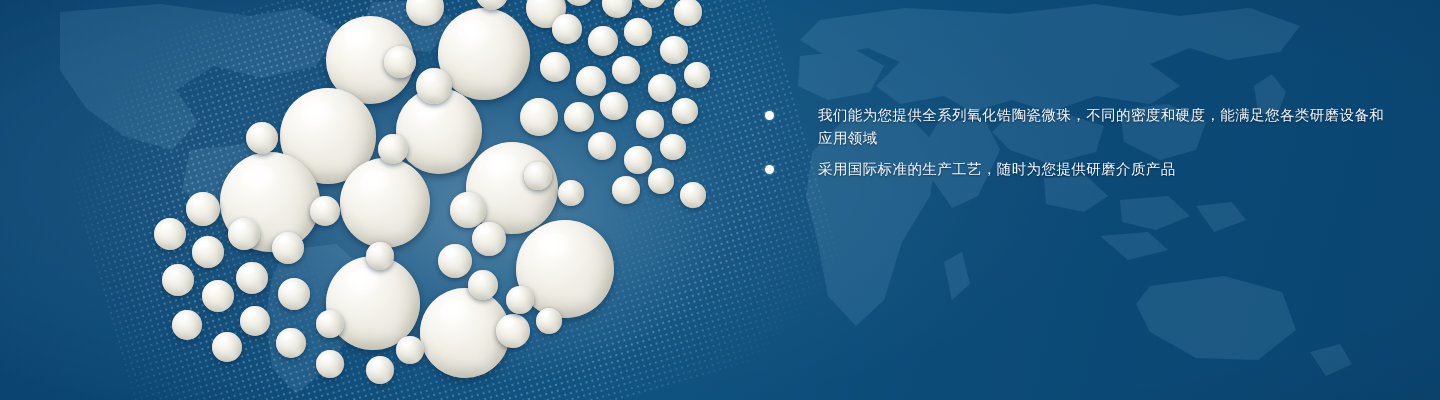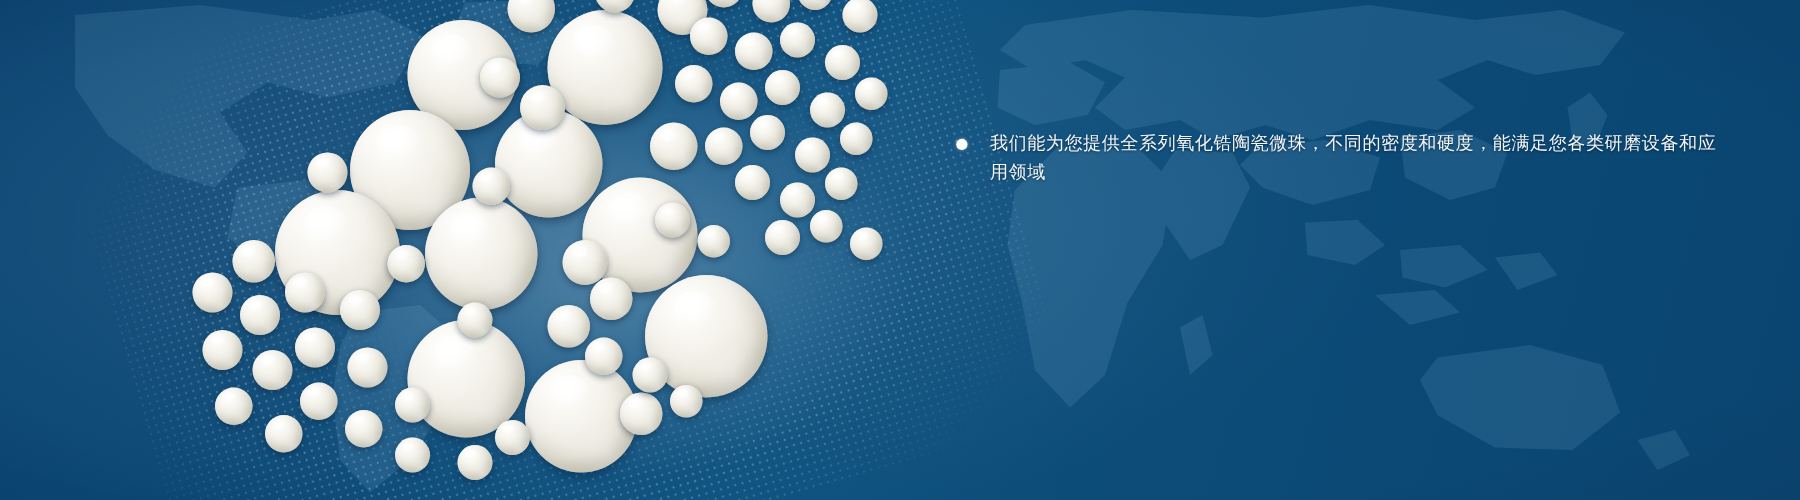--- a/index.html
+++ b/index.html
@@ -130,21 +130,21 @@
   }
   .bullet:last-child{margin-bottom:0;}
   .bullet-dot{
     position:absolute;
     left:0;top:7px;
     width:9px;height:9px;
     border-radius:50%;
     background:#ffffff;
     box-shadow:0 0 3px rgba(255,255,255,0.45);
   }
-  .bullet-text{display:block;}
+  .bullet-text{display:block;margin-left:26px;}
 </style>
 </head>
 <body>
 
 <div id="banner">
 
   <div class="bg-base"></div>
 
   <div class="bg-map">
     <svg viewBox="0 0 1440 400" preserveAspectRatio="xMidYMid slice" aria-hidden="true">
@@ -269,17 +269,21 @@
 
 
     <ul id="bullets">
 
       <li class="bullet">
         <span class="bullet-dot"></span>
         <span class="bullet-text">我们能为您提供全系列氧化锆陶瓷微珠，不同的密度和硬度，能满足您各类研磨设备和应用领域</span>
       </li>
 
 
+      <li class="bullet">
+        <span class="bullet-dot"></span>
+        <span class="bullet-text">采用国际标准的生产工艺，随时为您提供研磨介质产品</span>
+      </li>
 
     </ul>
   </div>
 
 </div>
 
 </body></html>

